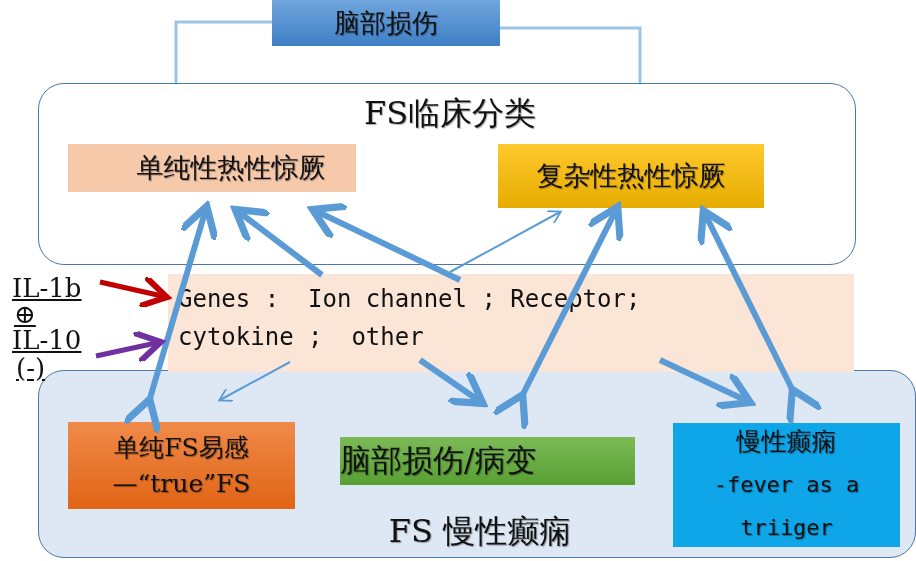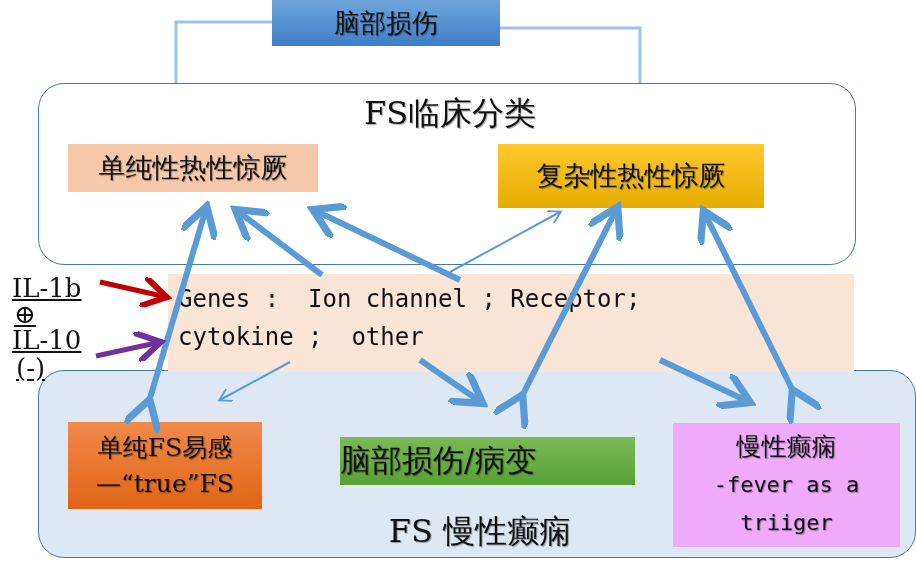--- a/index.html
+++ b/index.html
@@ -10,39 +10,39 @@
 
   #top-box { left: 272px; top: 0px; width: 228px; height: 46px;
     background: linear-gradient(#6fa5dc, #3f7fc6); display: flex;
     align-items: center; justify-content: center; font-size: 26px; }
 
   #clinical-panel { left: 38px; top: 83px; width: 816px; height: 180px;
     border: 1.5px solid #4a78a8; border-radius: 26px; background: #ffffff; }
   #clinical-title { left: 300px; top: 92px; width: 300px; text-align: center; font-size: 32px; }
 
   #simple-fs { left: 68px; top: 144px; width: 250px; height: 48px;
-    background: #f7c9ab; display:flex; align-items:center; justify-content:center; font-size: 27px; }
+    background: #f7c9ab; display:flex; align-items:center; justify-content:center; font-size: 27px; padding-left: 38px; }
   #complex-fs { left: 498px; top: 144px; width: 266px; height: 64px;
     background: linear-gradient(#ffc92e, #e6ac00); display:flex; align-items:center; justify-content:center; font-size: 27px; }
 
   #etiology-panel { left: 38px; top: 370px; width: 876px; height: 186px;
     border: 1.5px solid #4a78a8; border-radius: 26px; background: #dde8f4; }
   #etiology-title { left: 300px; top: 510px; width: 360px; text-align: center; font-size: 32px; }
 
   #genes-box { left: 168px; top: 274px; width: 686px; height: 98px;
     background: #fbe5d6; font-family: "DejaVu Sans Mono", "Liberation Mono", monospace;
     font-size: 24px; line-height: 38px; padding: 6px 10px; box-sizing: border-box; white-space: pre; }
 
-  #box-true-fs { left: 68px; top: 422px; width: 194px; height: 87px;
+  #box-true-fs { left: 68px; top: 422px; width: 227px; height: 87px;
     background: linear-gradient(#f08a4a, #e06414); display:flex; flex-direction: column;
     align-items:center; justify-content:center; font-size: 25px; line-height: 36px; }
   #box-brain { left: 340px; top: 437px; width: 295px; height: 48px;
     background: linear-gradient(#7cba56, #58a034); display:flex; align-items:center; justify-content:flex-start; font-size: 31px; }
   #box-epilepsy { left: 673px; top: 423px; width: 227px; height: 124px;
-    background: #f0abfc; display:flex; flex-direction: column; align-items:center; justify-content:center;
+    background: #0ea5e9; display:flex; flex-direction: column; align-items:center; justify-content:space-between;
     font-size: 25px; line-height: 38px; }
   .mono { font-family: "DejaVu Sans Mono", "Liberation Mono", monospace; font-size: 22px; }
 
   .side-label { font-family: "DejaVu Serif", "Liberation Serif", serif; font-size: 26px; line-height: 24px; text-decoration: underline; }
   #arrows { left: 0; top: 0; width: 916px; height: 561px; pointer-events: none; }
 </style>
 </head>
 <body>
 
 <svg class="abs" id="connectors" style="left:0;top:0;width:916px;height:561px;">

